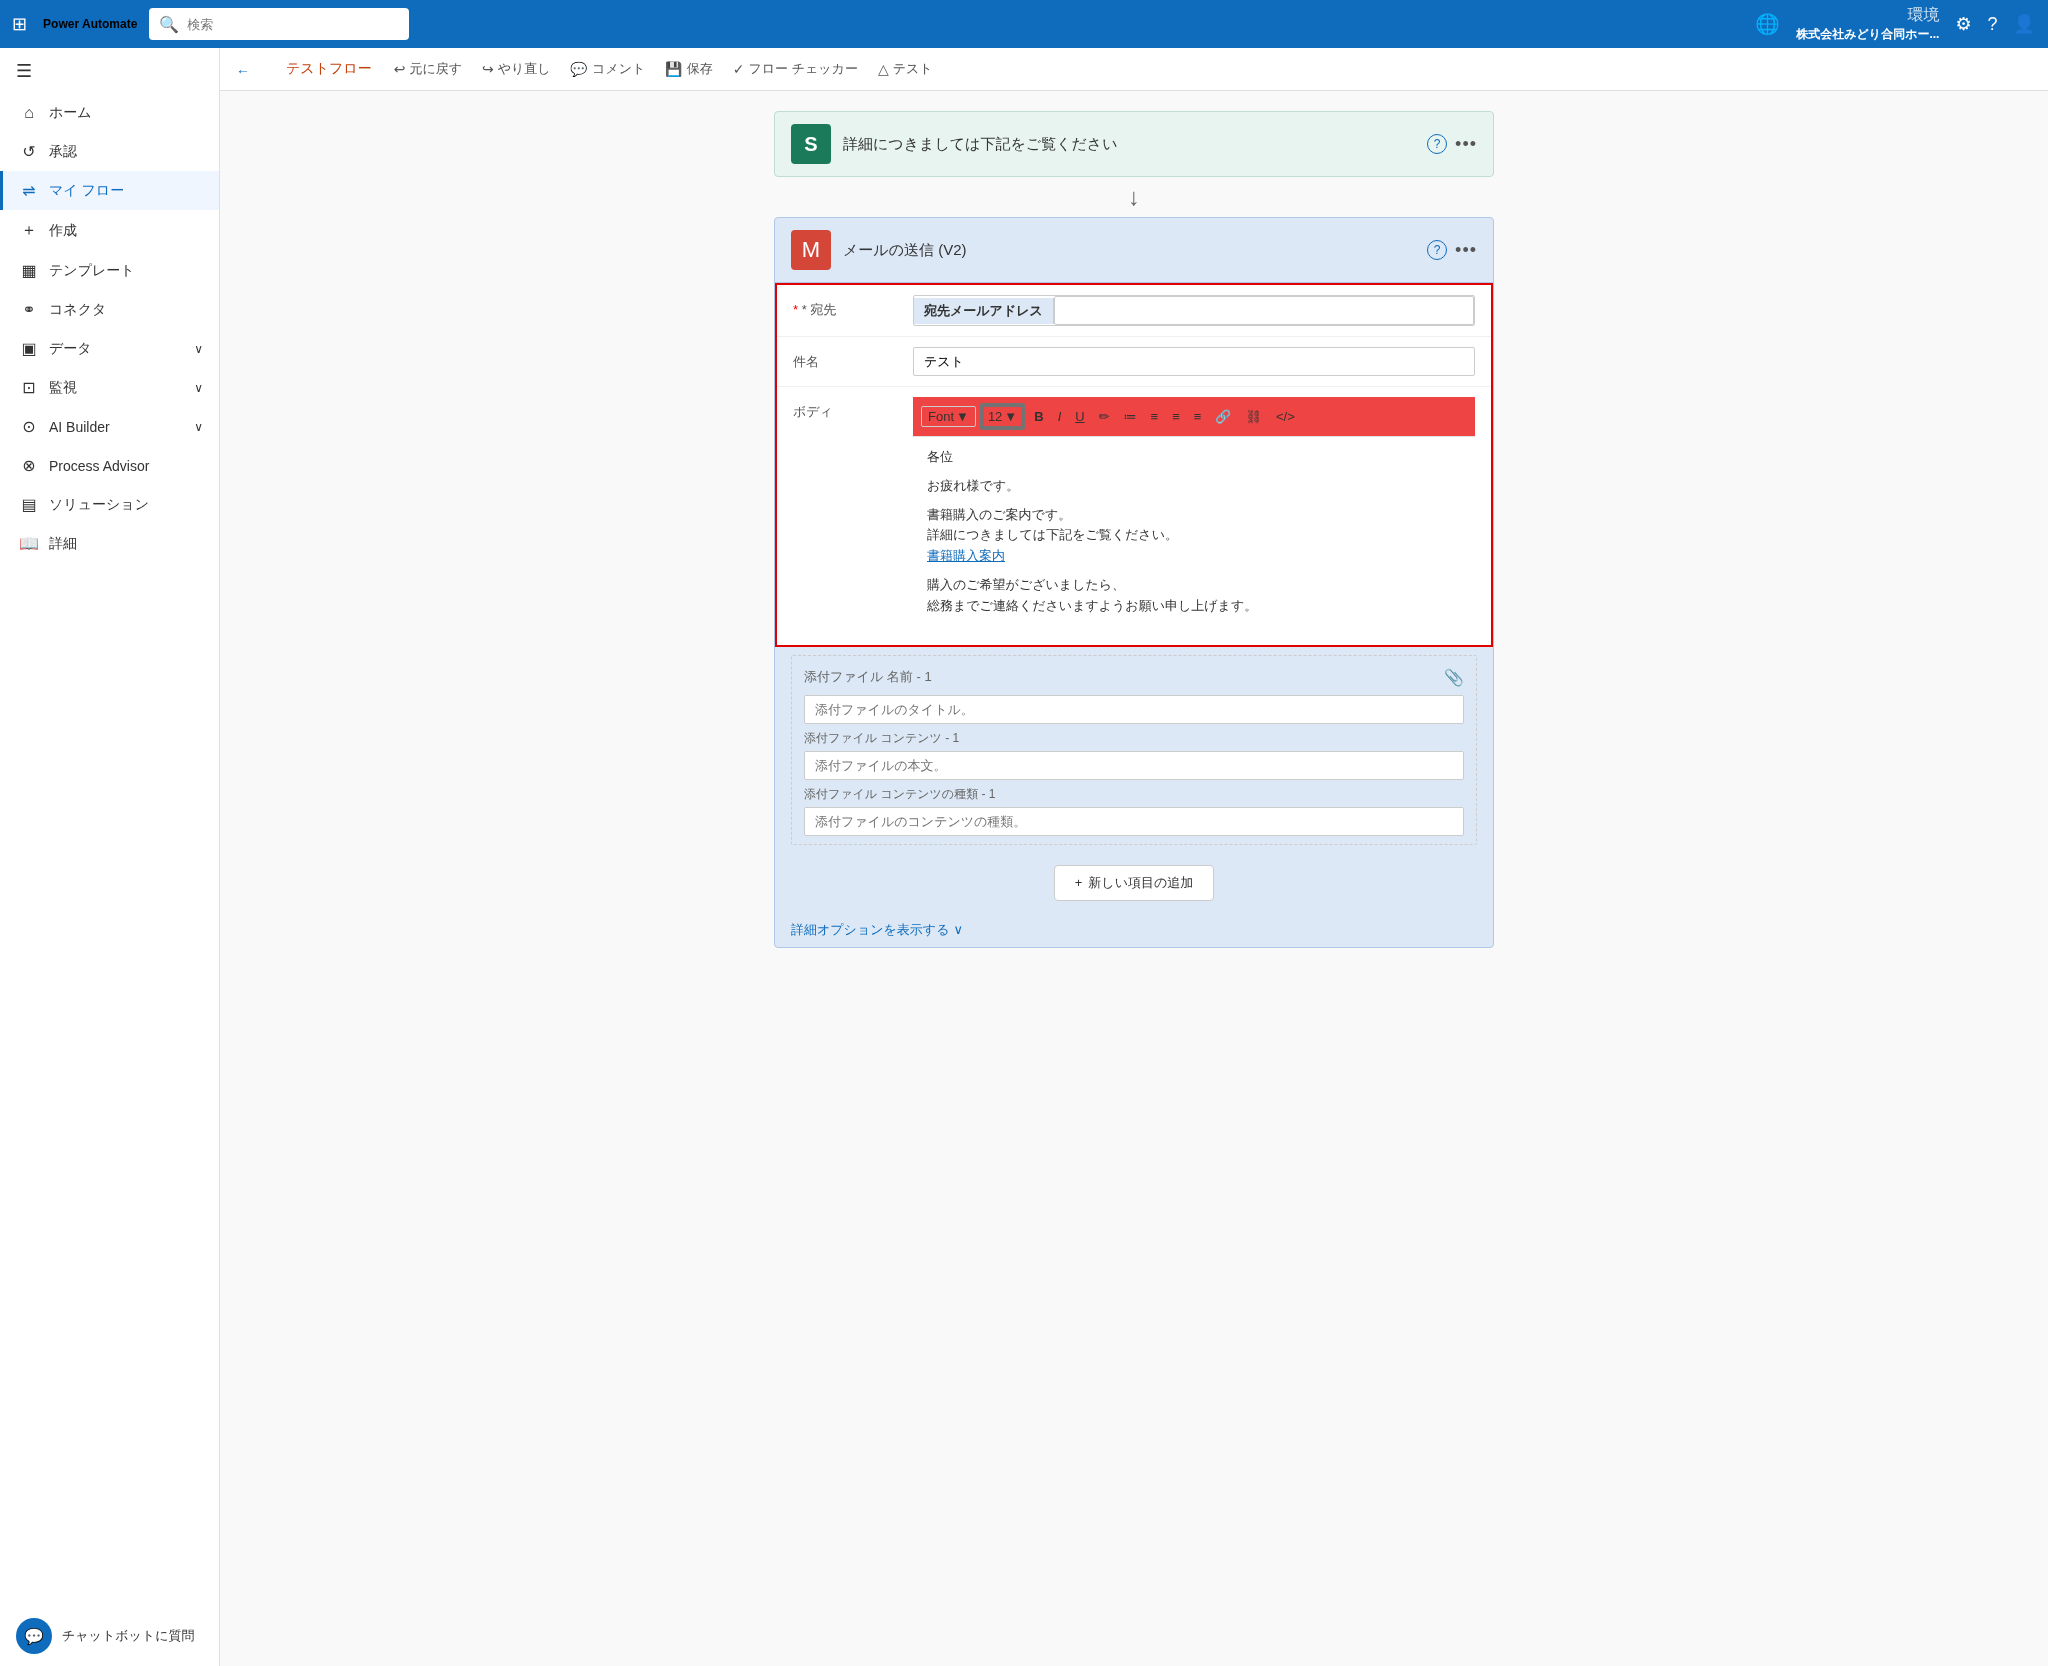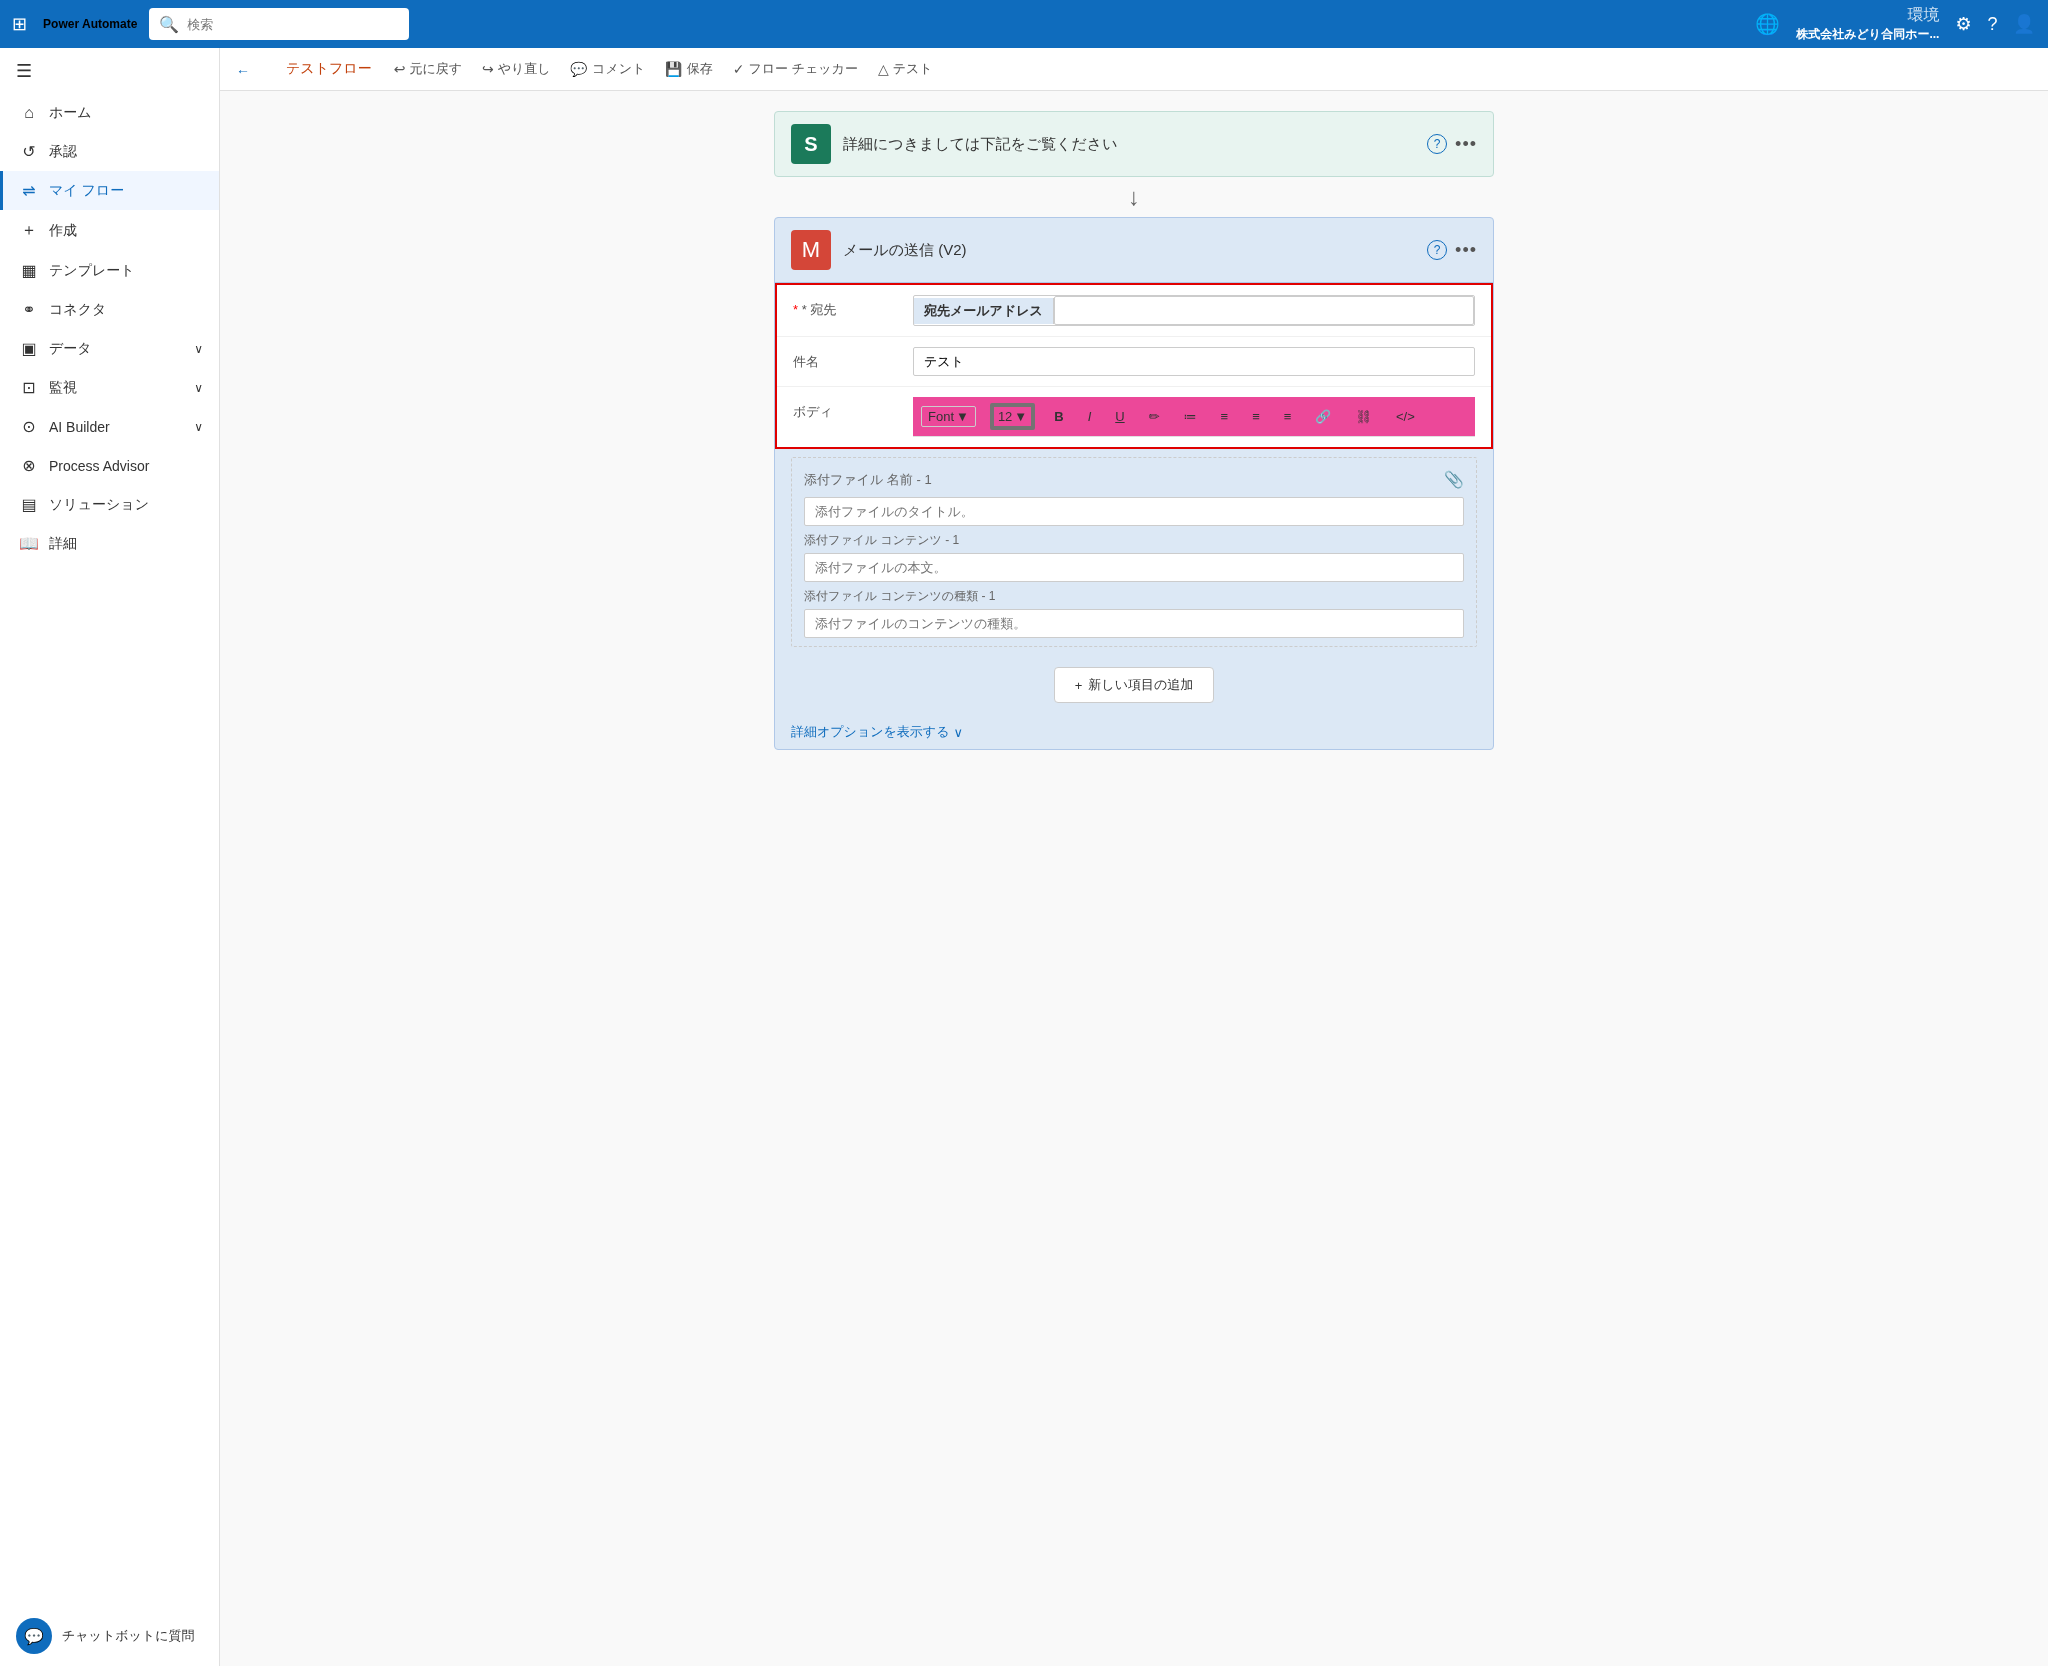--- a/index.html
+++ b/index.html
@@ -118,22 +118,22 @@
     
     .to-field-container { display: flex; align-items: center; border: 1px solid #ccc; border-radius: 2px; }
     .to-tag {
       background: #dce8f5; border-right: 1px solid #ccc; padding: 4px 10px;
       font-size: 13px; color: #333; white-space: nowrap; font-weight: bold;
     }
     .to-input { border: none; outline: none; padding: 6px 8px; font-size: 13px; flex: 1; font-family: inherit; }
 
     
     .rich-toolbar {
-      display: flex; align-items: center; gap: 14px; padding: 6px 8px;
-      border-bottom: 1px solid #e0e0e0; background: #ec4899; flex-wrap: wrap;
+      display: flex; align-items: center; gap: 4px; padding: 6px 8px;
+      border-bottom: 1px solid #e0e0e0; background: #ef4444; flex-wrap: wrap;
     }
     .rich-toolbar .font-select {
       display: flex; align-items: center; gap: 2px; font-size: 13px; color: #333;
       cursor: pointer; border: 1px solid #ccc; border-radius: 2px; padding: 2px 6px;
     }
     .rich-toolbar .size-select {
       display: flex; align-items: center; gap: 2px; font-size: 13px; color: #333;
       cursor: pointer; border: 4px solid #737373; border-radius: 2px; padding: 2px 4px;
     }
     .rich-toolbar .toolbar-btn {
@@ -360,20 +360,33 @@
                 <button class="toolbar-btn">✏</button>
                 <button class="toolbar-btn">≔</button>
                 <button class="toolbar-btn">≡</button>
                 <button class="toolbar-btn">≡</button>
                 <button class="toolbar-btn">≡</button>
                 <button class="toolbar-btn">🔗</button>
                 <button class="toolbar-btn">⛓</button>
                 <button class="toolbar-btn">&lt;/&gt;</button>
               </div>
 
+              <div class="rich-body">
+                <div class="section">各位</div>
+                <div class="section">お疲れ様です。</div>
+                <div class="section">
+                  <div>書籍購入のご案内です。</div>
+                  <div>詳細につきましては下記をご覧ください。</div>
+                  <div class="link-text">書籍購入案内</div>
+                </div>
+                <div class="section">
+                  <div>購入のご希望がございましたら、</div>
+                  <div>総務までご連絡くださいますようお願い申し上げます。</div>
+                </div>
+              </div>
             </div>
           </div>
         </div>
 
         <div class="attach-section">
           <div class="attach-row-label">
             <span>添付ファイル 名前 - 1</span>
             <span class="attach-icon">📎</span>
           </div>
           <input class="attach-input" type="text" placeholder="添付ファイルのタイトル。" style="">

